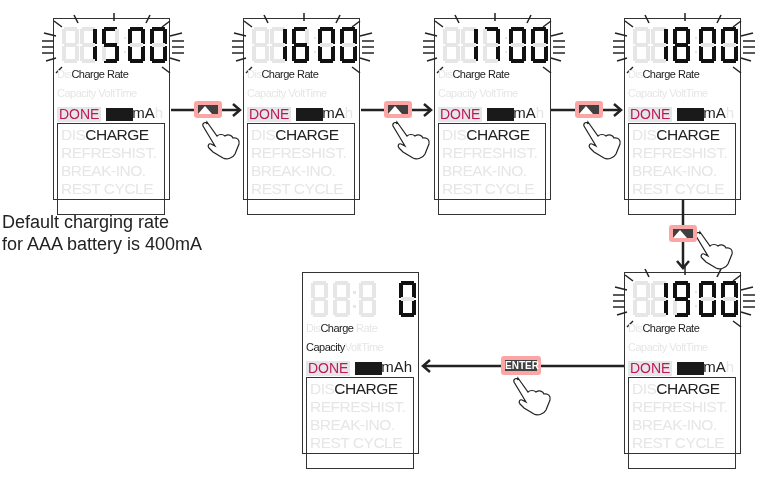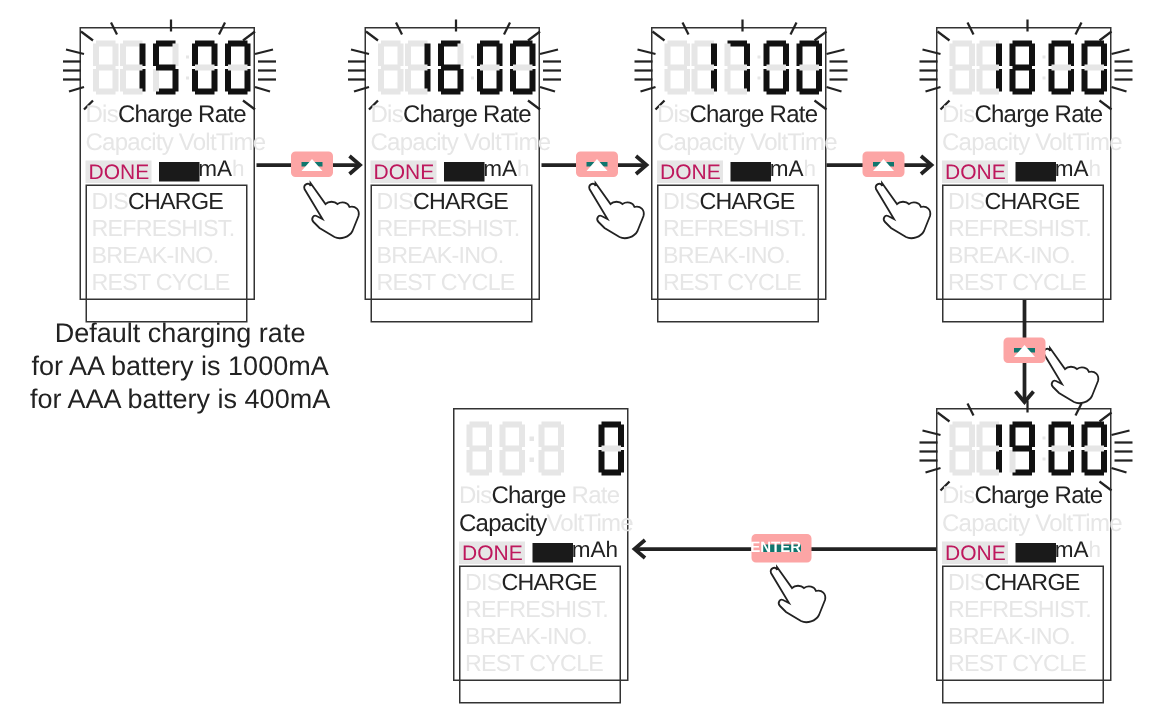--- a/index.html
+++ b/index.html
@@ -1,28 +1,28 @@
 <!DOCTYPE html>
 <html><head>
 <meta charset="utf-8">
 <style>
   html, body { margin:0; padding:0; background:#fff; }
   body { width:774px; height:479px; position:relative; overflow:hidden; font-family:"Liberation Sans", sans-serif; color:#222; }
   .lcd { position:absolute; width:117px; height:182px; border:1.5px solid #333; background:#fff; box-sizing:border-box; }
   .digits { position:absolute; left:10px; top:8px; width:100px; height:40px; }
   .ghost { color:#e6e6e6; }
-  .lbl { position:absolute; font-size:16px; white-space:nowrap; letter-spacing:-0.5px;text-align:center; }
+  .lbl { position:absolute; font-size:11px; white-space:nowrap; letter-spacing:-0.5px;text-align:center; }
   .row1 { left:3px; top:49px; }
   .row2 { left:3px; top:68px; }
   .done { position:absolute; left:3px; top:88px; font-size:14px; color:#be185d; background:#e6e6e6; padding:0 2px; line-height:15px; }
   .bar { position:absolute; left:52px; top:89px; width:27px; height:13px; background:#1a1a1a; }
   .unit { position:absolute; right:6px; top:85px; font-size:15px; }
   .inner { position:absolute; left:3px; top:104px; width:108px; height:92px; border:1.5px solid #333; box-sizing:border-box; }
   .mode { position:absolute; left:3px; font-size:15.5px; white-space:nowrap; letter-spacing:-0.5px; }
-  .btn { position:absolute; width:28px; height:17px; background:#0f766e; border:7px solid #fca5a5; border-radius:3px; box-sizing:border-box; display:flex; align-items:center; justify-content:flex-end; }
+  .btn { position:absolute; width:28px; height:17px; background:#404040; border:4px solid #fca5a5; border-radius:3px; box-sizing:border-box; display:flex; align-items:center; justify-content:flex-start; }
   .tri { width:0; height:0; border-left:7px solid transparent; border-right:7px solid transparent; border-bottom:8px solid #fff; }
   .note { position:absolute; font-size:18px; line-height:22px; white-space:nowrap; }
   svg { position:absolute; overflow:visible; }
 </style>
 </head>
 <body>
 
 <div id="diagram">
     <div class="lcd" style="left: 53px; top: 18px;">
       <svg class="digits" style="left:8px;top:8px;" width="110" height="36">
@@ -441,19 +441,18 @@
       <span class="tri"></span>
     </div>
     <div class="btn" style="left: 669px; top: 225px;">
       <span class="tri"></span>
     </div>
     <div class="btn" style="left: 501px; top: 356px; width: 40px; height: 19px;">
       <span style="color:#fff;font-size:10px;font-weight:bold;">ENTER</span>
     </div>
   </div>
 
-<div class="note" style="left:20px;top:211px;text-align:center;">
+<div class="note" style="left:2px;top:211px;">
   <div>Default charging rate</div>
-  <div>for AA battery is 1000mA</div>
   <div>for AAA battery is 400mA</div>
 </div>
 <div class="note" style="left:450px;top:420px;">
 </div>
 
 </body></html>

